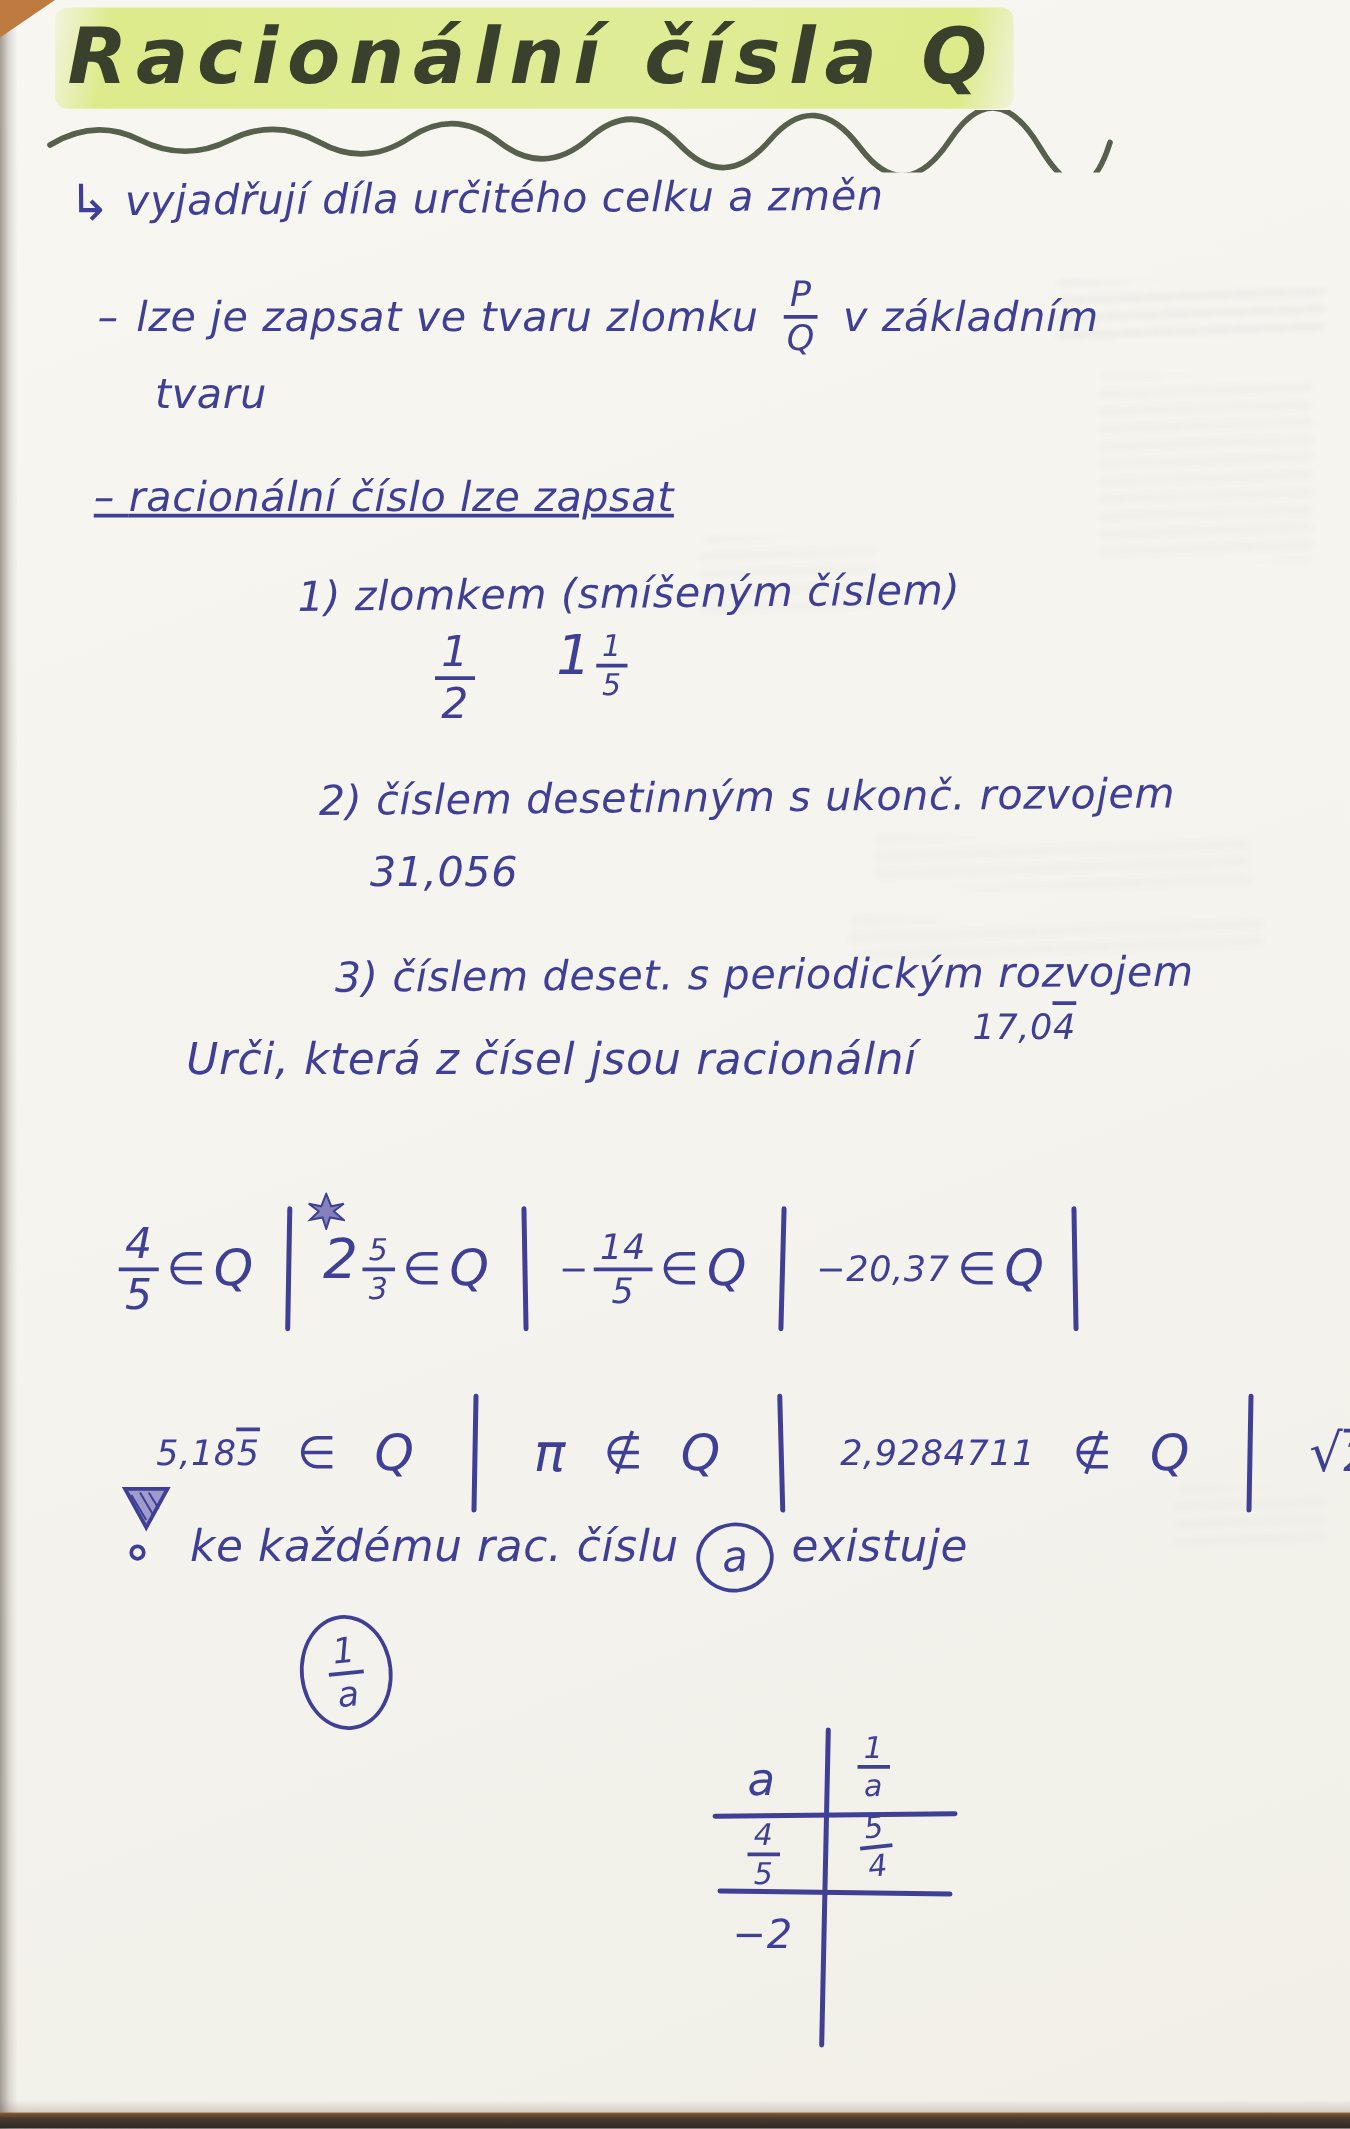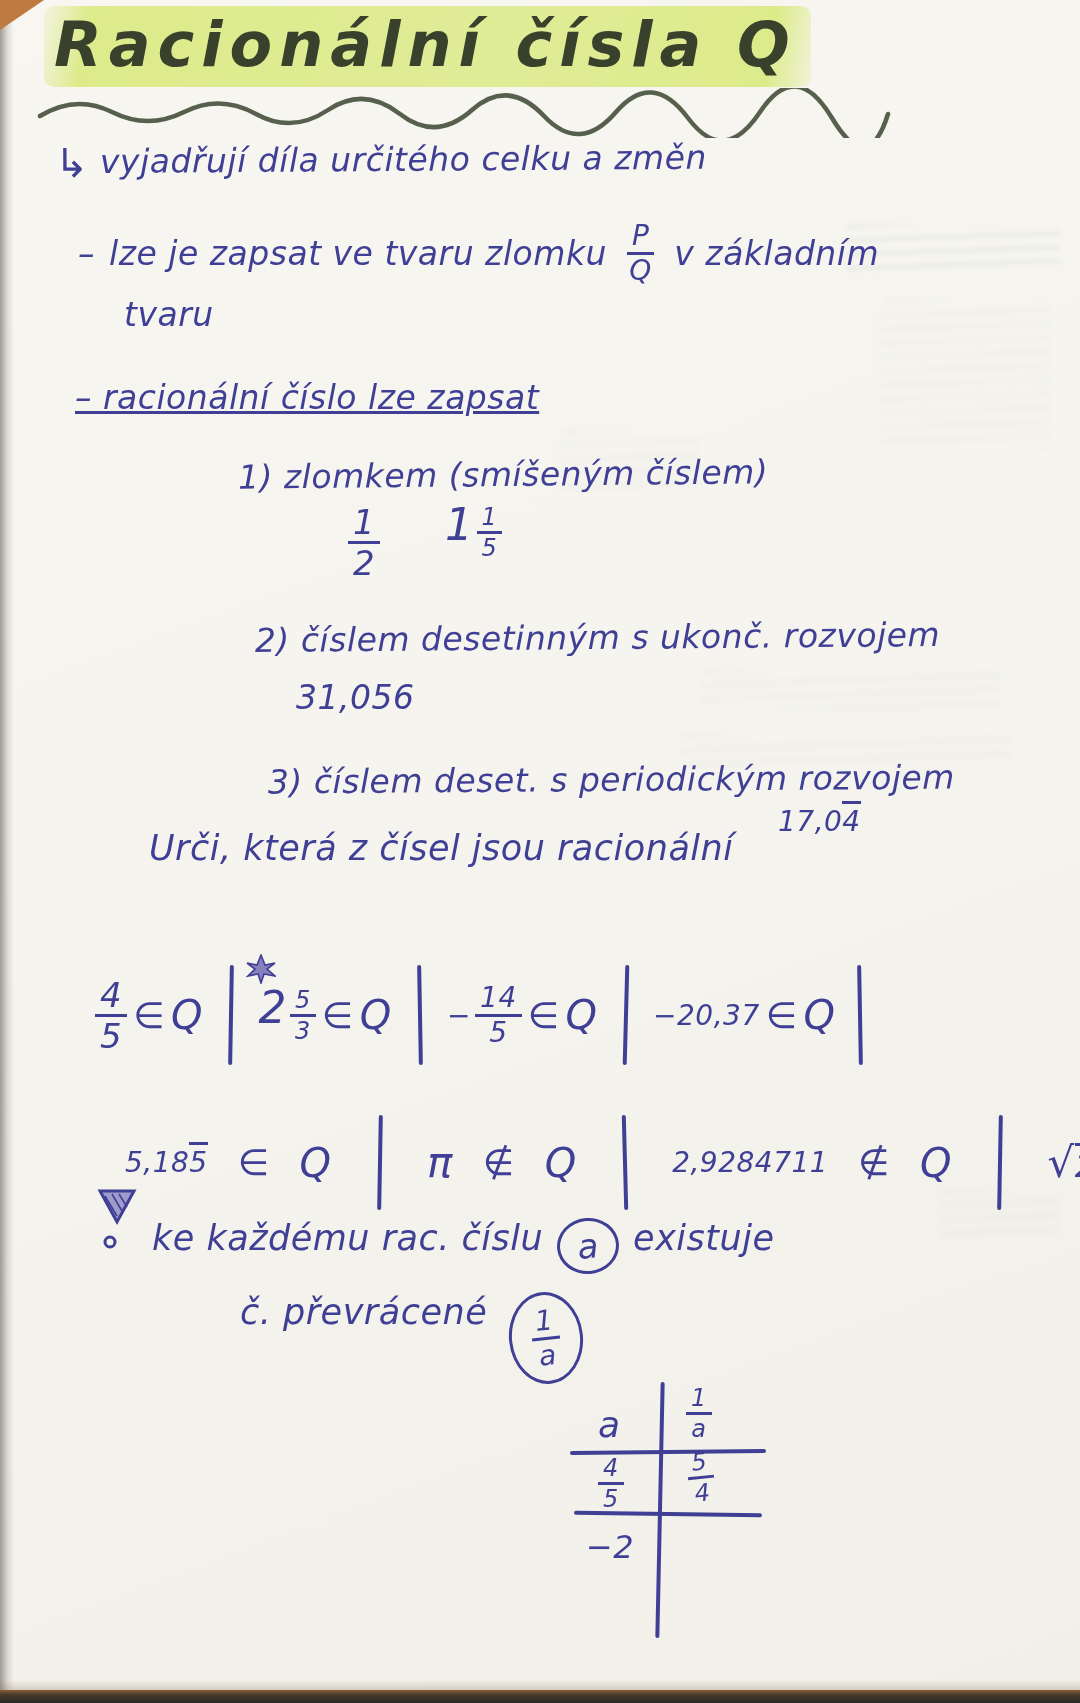--- a/index.html
+++ b/index.html
@@ -235,21 +235,20 @@
   <circle cx="14" cy="54" r="5" fill="none" stroke="#3f3f96" stroke-width="3"></circle>
 </svg>
 
 <div class="abs ink t-line" style="left:152px; top:1218px; display:flex; gap:14px; font-size:35px;">
   <span>ke každému rac. číslu</span>
   <span class="circ-a">a</span>
   <span>existuje</span>
 </div>
 
 <div class="abs ink t-line" style="left:240px; top:1292px; display:flex; align-items:flex-start; gap:22px; font-size:35px;">
-  <span>č. převrácené</span>
   <span class="circ-frac">
     <span class="frac frac-md">
       <span class="num">1</span>
       <span class="den">a</span>
     </span>
   </span>
 </div>
 
 <div class="abs" style="left:570px; top:1380px; width:200px; height:260px;">
 

